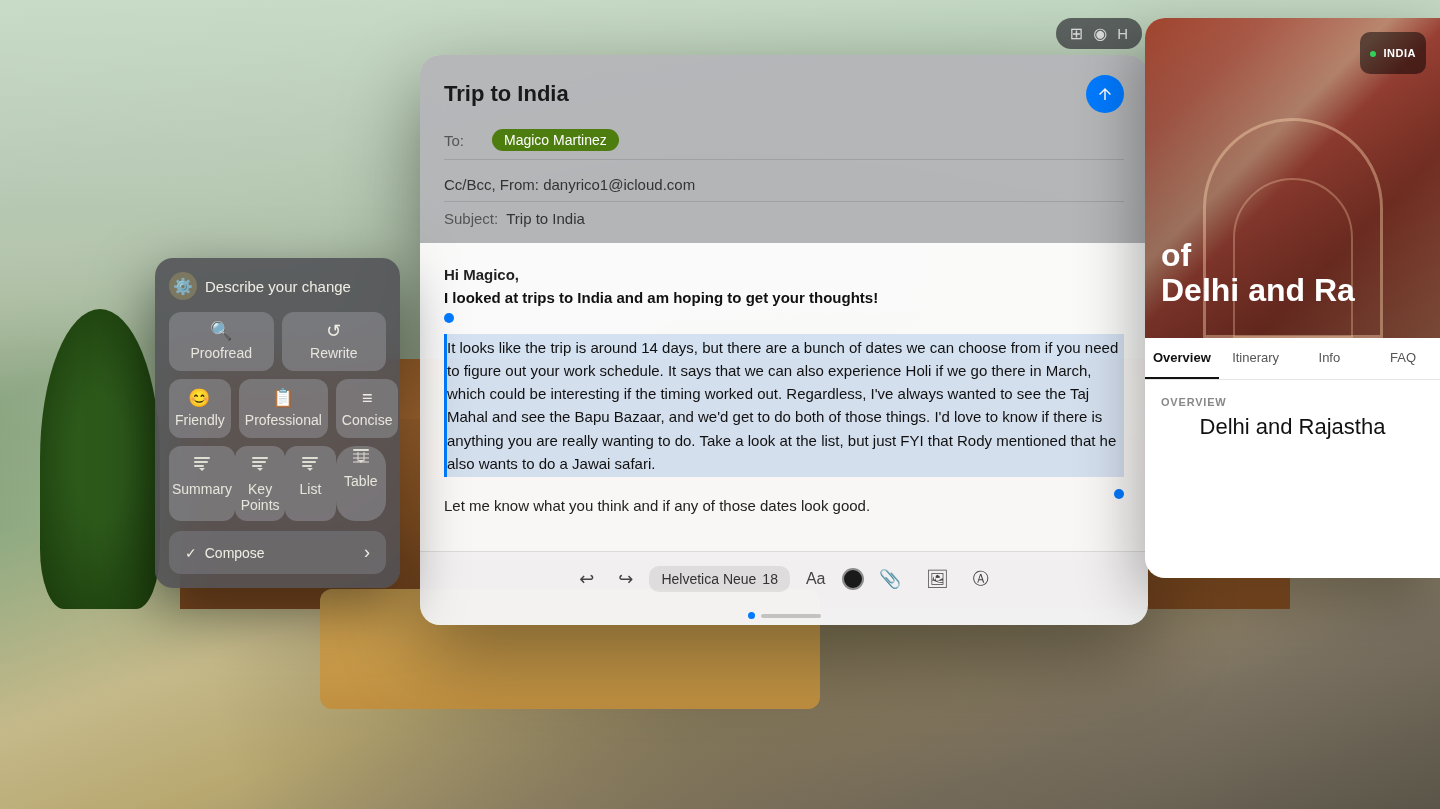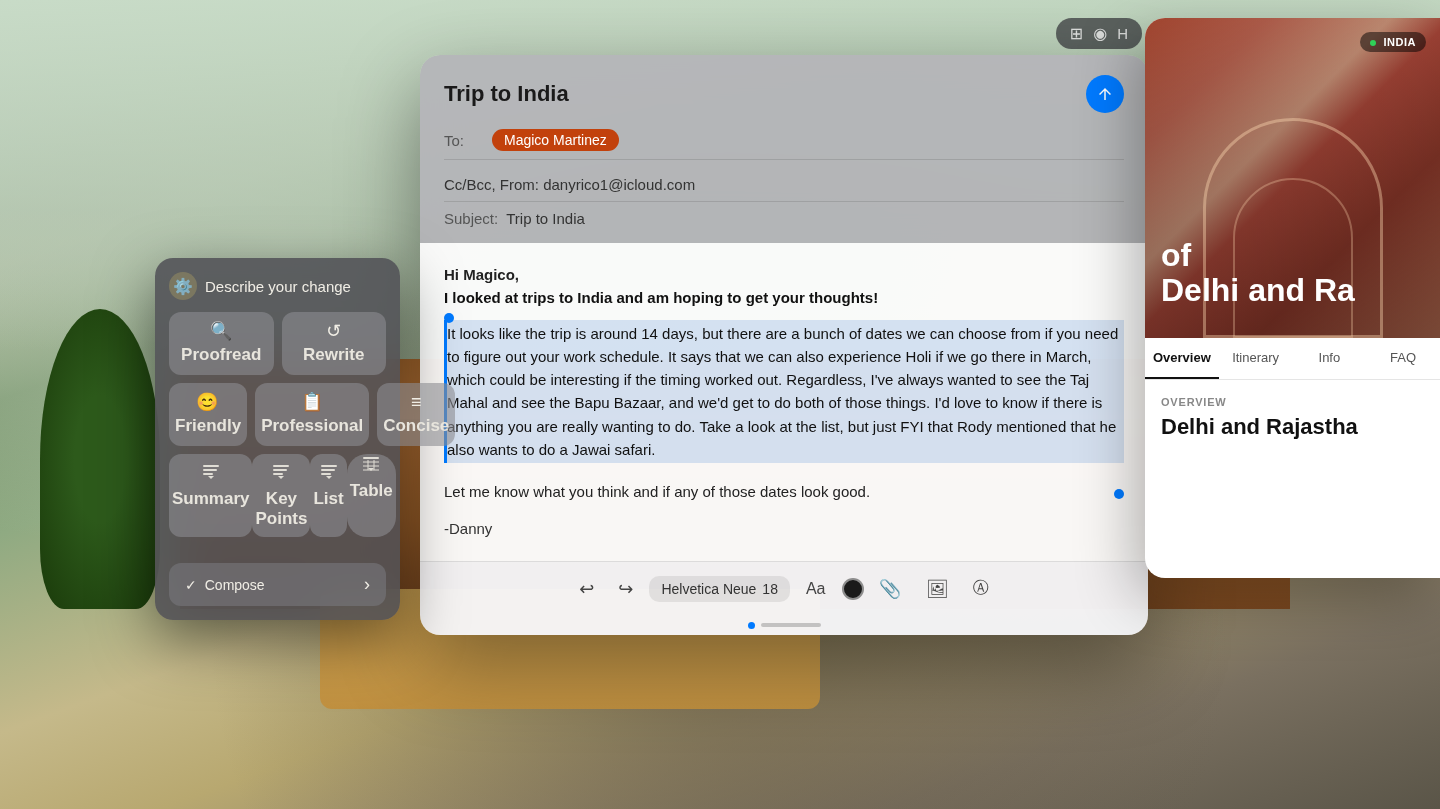--- a/index.html
+++ b/index.html
@@ -153,21 +153,21 @@
       margin-top: 16px;
     }
 
     .email-field-label {
       color: #555;
       margin-right: 8px;
       min-width: 40px;
     }
 
     .recipient-chip {
-      background: #c2410c;
+      background: #4d7c0f;
       color: white;
       border-radius: 14px;
       padding: 3px 12px;
       font-size: 14px;
       font-weight: 500;
     }
 
     .email-field-value {
       color: #333;
     }
@@ -196,21 +196,21 @@
       position: relative;
     }
 
     .email-body-greeting {
       font-weight: 700;
     }
 
     .email-body-line1 {
       font-weight: 700;
       color: #111;
-      margin-bottom: 10px;
+      margin-bottom: 24px;
     }
 
     .email-body-selected {
       background: rgba(0,90,200,0.15);
       border-left: 3px solid #007AFF;
       padding: 2px 0;
       display: block;
       margin-bottom: 10px;
       color: #111;
       font-weight: 400;
@@ -359,21 +359,21 @@
     .wt-grid-3 {
       display: grid;
       grid-template-columns: 1fr 1fr 1fr;
       gap: 8px;
       margin-bottom: 8px;
     }
 
     .wt-grid-4 {
       display: grid;
       grid-template-columns: 1fr 1fr 1fr 1fr;
-      margin-bottom: 26px;
+      margin-bottom: 10px;
     }
 
     .wt-btn {
       background: rgba(140,140,145,0.6);
       border: none;
       border-radius: 12px;
       padding: 10px 6px;
       cursor: pointer;
       display: flex;
       flex-direction: column;
@@ -381,24 +381,24 @@
       gap: 5px;
       color: #f0ede5;
     }
 
     .wt-btn-icon {
       font-size: 18px;
       line-height: 1;
     }
 
     .wt-btn-label {
-      font-size: 17px;
+      font-size: 14px;
       color: #e8e5dd;
       text-align: center;
-      font-weight: 700;
+      font-weight: 400;
     }
 
     .wt-compose-btn {
       background: rgba(120,120,125,0.6);
       border: none;
       border-radius: 12px;
       padding: 11px 16px;
       cursor: pointer;
       display: flex;
       align-items: center;
@@ -448,21 +448,21 @@
       background: linear-gradient(180deg, rgba(0,0,0,0.2) 0%, rgba(0,0,0,0.4) 100%);
     }
 
     .travel-india-badge {
       position: absolute;
       top: 14px;
       right: 14px;
       background: rgba(0,0,0,0.5);
       color: white;
       font-size: 11px;
-      padding: 4px 10px;
+      padding: 15px 10px;
       border-radius: 10px;
       font-weight: 600;
       letter-spacing: 0.5px;
     }
 
     .travel-online-dot {
       display: inline-block;
       width: 6px;
       height: 6px;
       background: #30d158;
@@ -511,22 +511,23 @@
       font-size: 11px;
       color: #888;
       letter-spacing: 0.8px;
       text-transform: uppercase;
       margin-bottom: 6px;
       font-weight: 600;
     }
 
     .travel-overview-title {
       font-size: 22px;
-      font-weight: 700;
+      font-weight: 400;
       color: #111;
+      text-align: center;
     }
 
     
     .arch-decoration {
       position: absolute;
       bottom: 0;
       left: 50%;
       transform: translateX(-50%);
       width: 180px;
       height: 220px;
@@ -623,21 +624,20 @@
   </div>
 
   <div class="email-body">
     <div class="selection-handle-top"></div>
     <div class="selection-handle-bottom"></div>
 
     <p class="email-body-greeting">Hi Magico,</p>
     <p class="email-body-line1">I looked at trips to India and am hoping to get your thoughts!</p>
     <span class="email-body-selected">It looks like the trip is around 14 days, but there are a bunch of dates we can choose from if you need to figure out your work schedule. It says that we can also experience Holi if we go there in March, which could be interesting if the timing worked out. Regardless, I've always wanted to see the Taj Mahal and see the Bapu Bazaar, and we'd get to do both of those things.  I'd love to know if there is anything you are really wanting to do. Take a look at the list, but just FYI that Rody mentioned that he also wants to do a Jawai safari.</span>
     <p class="email-body-p2">Let me know what you think and if any of those dates look good.</p>
-    <p class="email-body-sig">-Danny</p>
   </div>
 
   <div class="email-toolbar">
     <button class="toolbar-btn">↩</button>
     <button class="toolbar-btn">↪</button>
     <div class="toolbar-font-chip">
       <span>Helvetica Neue</span>
       <span>18</span>
     </div>
     <button class="toolbar-btn" style="font-size:16px;">Aa</button>

